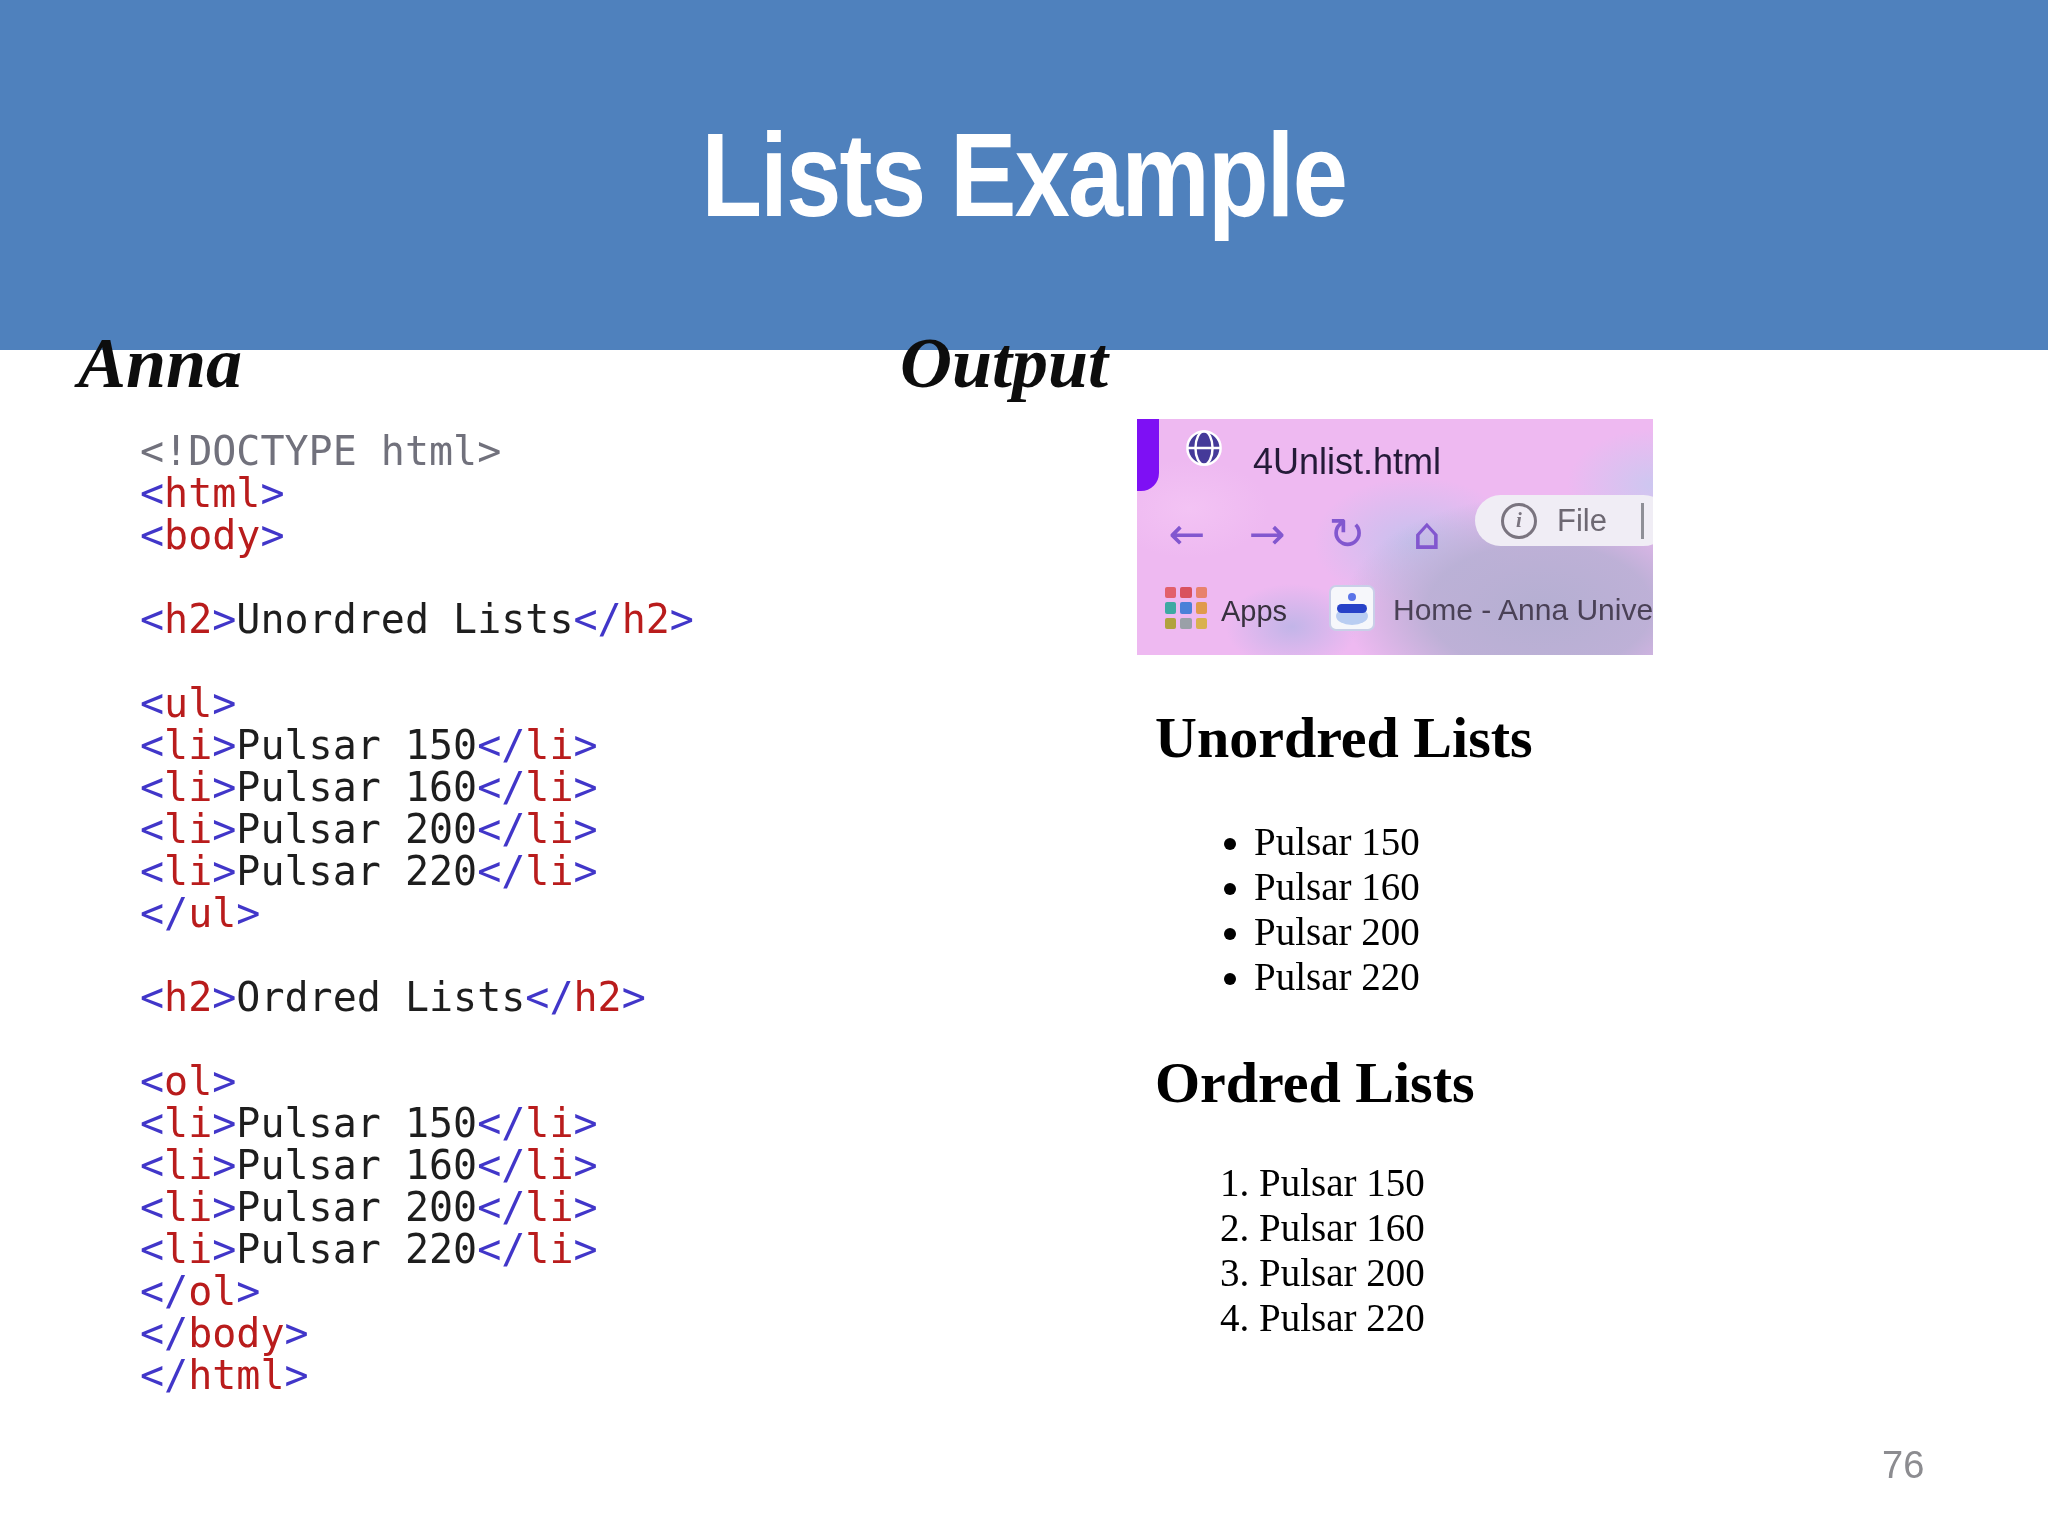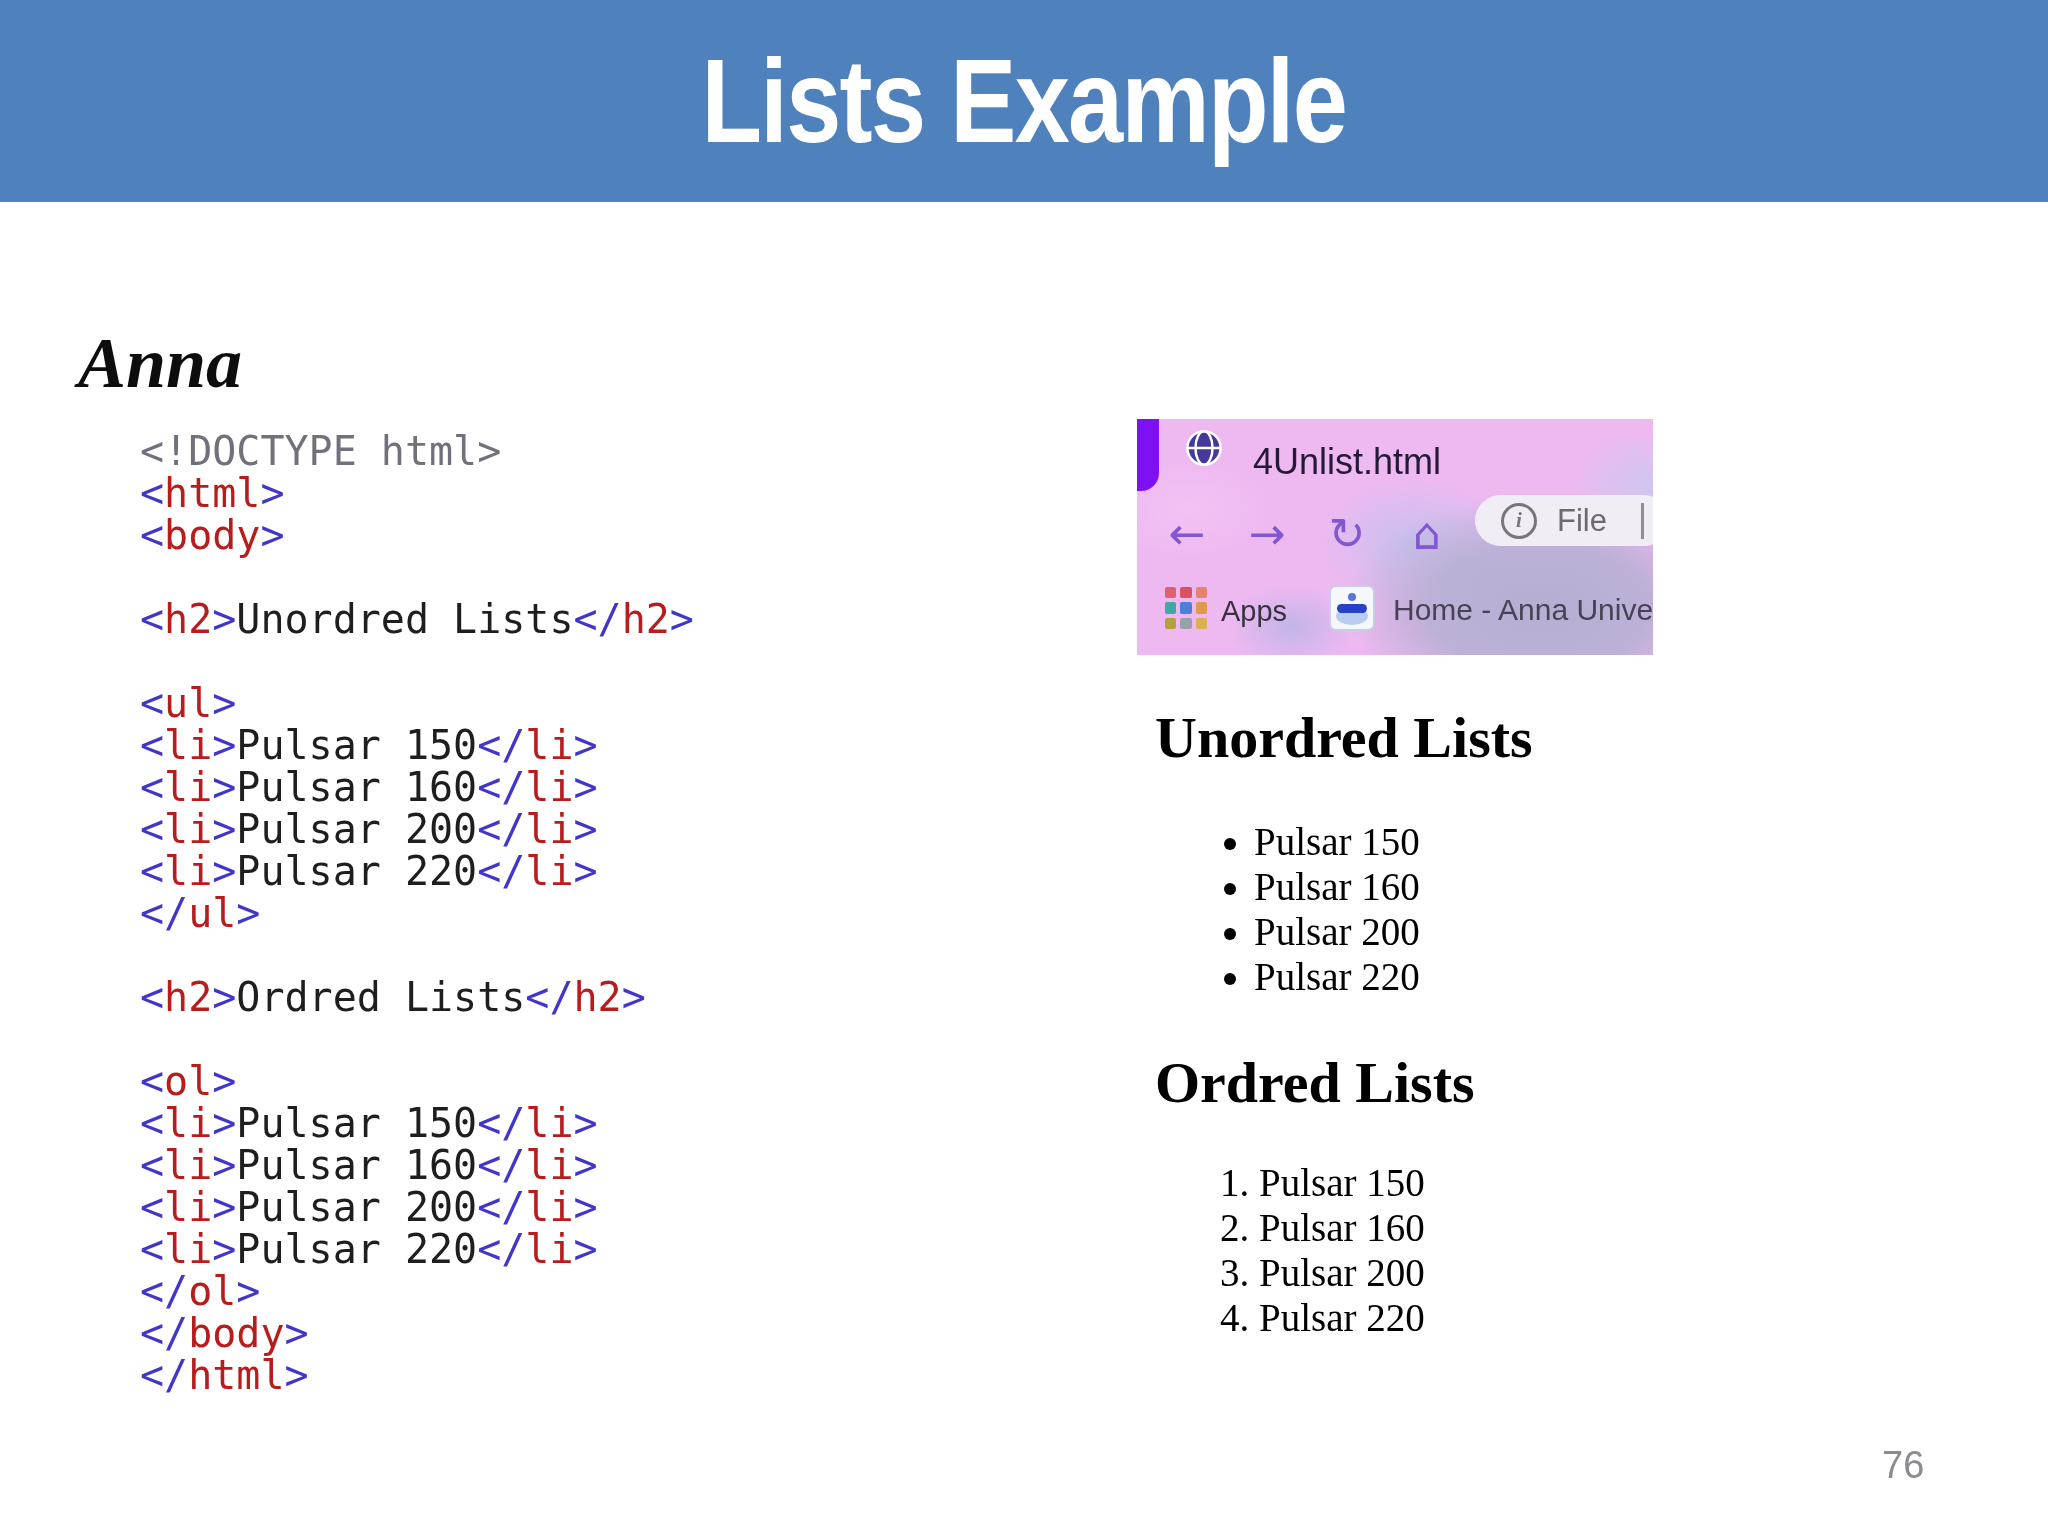--- a/index.html
+++ b/index.html
@@ -1,20 +1,20 @@
 <!DOCTYPE html>
 <html><head>
 <meta charset="utf-8">
 <style>
   html,body{margin:0;padding:0;background:#ffffff;}
   .slide{position:relative;width:2048px;height:1536px;background:#ffffff;overflow:hidden;
          font-family:"Liberation Sans",sans-serif;}
 
   
-  .titlebar{position:absolute;left:0;top:0;width:100%;height:202px;background:#4f81bd;
+  .titlebar{position:absolute;left:0;top:0;width:100%;height:350px;background:#4f81bd;
             display:flex;align-items:center;justify-content:center;}
   .titlebar h1{margin:0;color:#ffffff;font-size:118px;font-weight:bold;letter-spacing:-2px;
                transform:scaleX(0.84);transform-origin:center;white-space:nowrap;}
 
   
   .sec-heading{position:absolute;top:322px;margin:0;font-family:"Liberation Serif",serif;
                font-style:italic;font-weight:bold;font-size:72px;color:#0d0d0d;}
   #code-heading{left:78px;}
   #output-heading{left:900px;}
 
@@ -75,20 +75,21 @@
 <div class="slide">
 
   <header class="titlebar">
     <h1>Lists Example</h1>
   </header>
 
   <h2 class="sec-heading" id="code-heading">Anna</h2>
 
   <pre class="code-block" id="code-block"><div><span class="c-doctype">&lt;!DOCTYPE html&gt;</span></div><div><span class="c-br">&lt;</span><span class="c-tag">html</span><span class="c-br">&gt;</span></div><div><span class="c-br">&lt;</span><span class="c-tag">body</span><span class="c-br">&gt;</span></div><div>&nbsp;</div><div><span class="c-br">&lt;</span><span class="c-tag">h2</span><span class="c-br">&gt;</span>Unordred Lists<span class="c-br">&lt;/</span><span class="c-tag">h2</span><span class="c-br">&gt;</span></div><div>&nbsp;</div><div><span class="c-br">&lt;</span><span class="c-tag">ul</span><span class="c-br">&gt;</span></div><div><span class="c-br">&lt;</span><span class="c-tag">li</span><span class="c-br">&gt;</span>Pulsar 150<span class="c-br">&lt;/</span><span class="c-tag">li</span><span class="c-br">&gt;</span></div><div><span class="c-br">&lt;</span><span class="c-tag">li</span><span class="c-br">&gt;</span>Pulsar 160<span class="c-br">&lt;/</span><span class="c-tag">li</span><span class="c-br">&gt;</span></div><div><span class="c-br">&lt;</span><span class="c-tag">li</span><span class="c-br">&gt;</span>Pulsar 200<span class="c-br">&lt;/</span><span class="c-tag">li</span><span class="c-br">&gt;</span></div><div><span class="c-br">&lt;</span><span class="c-tag">li</span><span class="c-br">&gt;</span>Pulsar 220<span class="c-br">&lt;/</span><span class="c-tag">li</span><span class="c-br">&gt;</span></div><div><span class="c-br">&lt;/</span><span class="c-tag">ul</span><span class="c-br">&gt;</span></div><div>&nbsp;</div><div><span class="c-br">&lt;</span><span class="c-tag">h2</span><span class="c-br">&gt;</span>Ordred Lists<span class="c-br">&lt;/</span><span class="c-tag">h2</span><span class="c-br">&gt;</span></div><div>&nbsp;</div><div><span class="c-br">&lt;</span><span class="c-tag">ol</span><span class="c-br">&gt;</span></div><div><span class="c-br">&lt;</span><span class="c-tag">li</span><span class="c-br">&gt;</span>Pulsar 150<span class="c-br">&lt;/</span><span class="c-tag">li</span><span class="c-br">&gt;</span></div><div><span class="c-br">&lt;</span><span class="c-tag">li</span><span class="c-br">&gt;</span>Pulsar 160<span class="c-br">&lt;/</span><span class="c-tag">li</span><span class="c-br">&gt;</span></div><div><span class="c-br">&lt;</span><span class="c-tag">li</span><span class="c-br">&gt;</span>Pulsar 200<span class="c-br">&lt;/</span><span class="c-tag">li</span><span class="c-br">&gt;</span></div><div><span class="c-br">&lt;</span><span class="c-tag">li</span><span class="c-br">&gt;</span>Pulsar 220<span class="c-br">&lt;/</span><span class="c-tag">li</span><span class="c-br">&gt;</span></div><div><span class="c-br">&lt;/</span><span class="c-tag">ol</span><span class="c-br">&gt;</span></div><div><span class="c-br">&lt;/</span><span class="c-tag">body</span><span class="c-br">&gt;</span></div><div><span class="c-br">&lt;/</span><span class="c-tag">html</span><span class="c-br">&gt;</span></div></pre>
 
+  <h2 class="sec-heading" id="output-heading">Output</h2>
 
   <div class="browser">
     <div class="b-tabshape"></div>
 
     <span class="b-globe">
       <svg viewBox="0 0 40 40" width="38" height="38">
         <circle cx="20" cy="20" r="18" fill="#453a99"></circle>
         <g stroke="#ffffff" stroke-width="2.6" fill="none">
           <path d="M2.5 20 H37.5"></path>
           <ellipse cx="20" cy="20" rx="9" ry="17.5"></ellipse>

